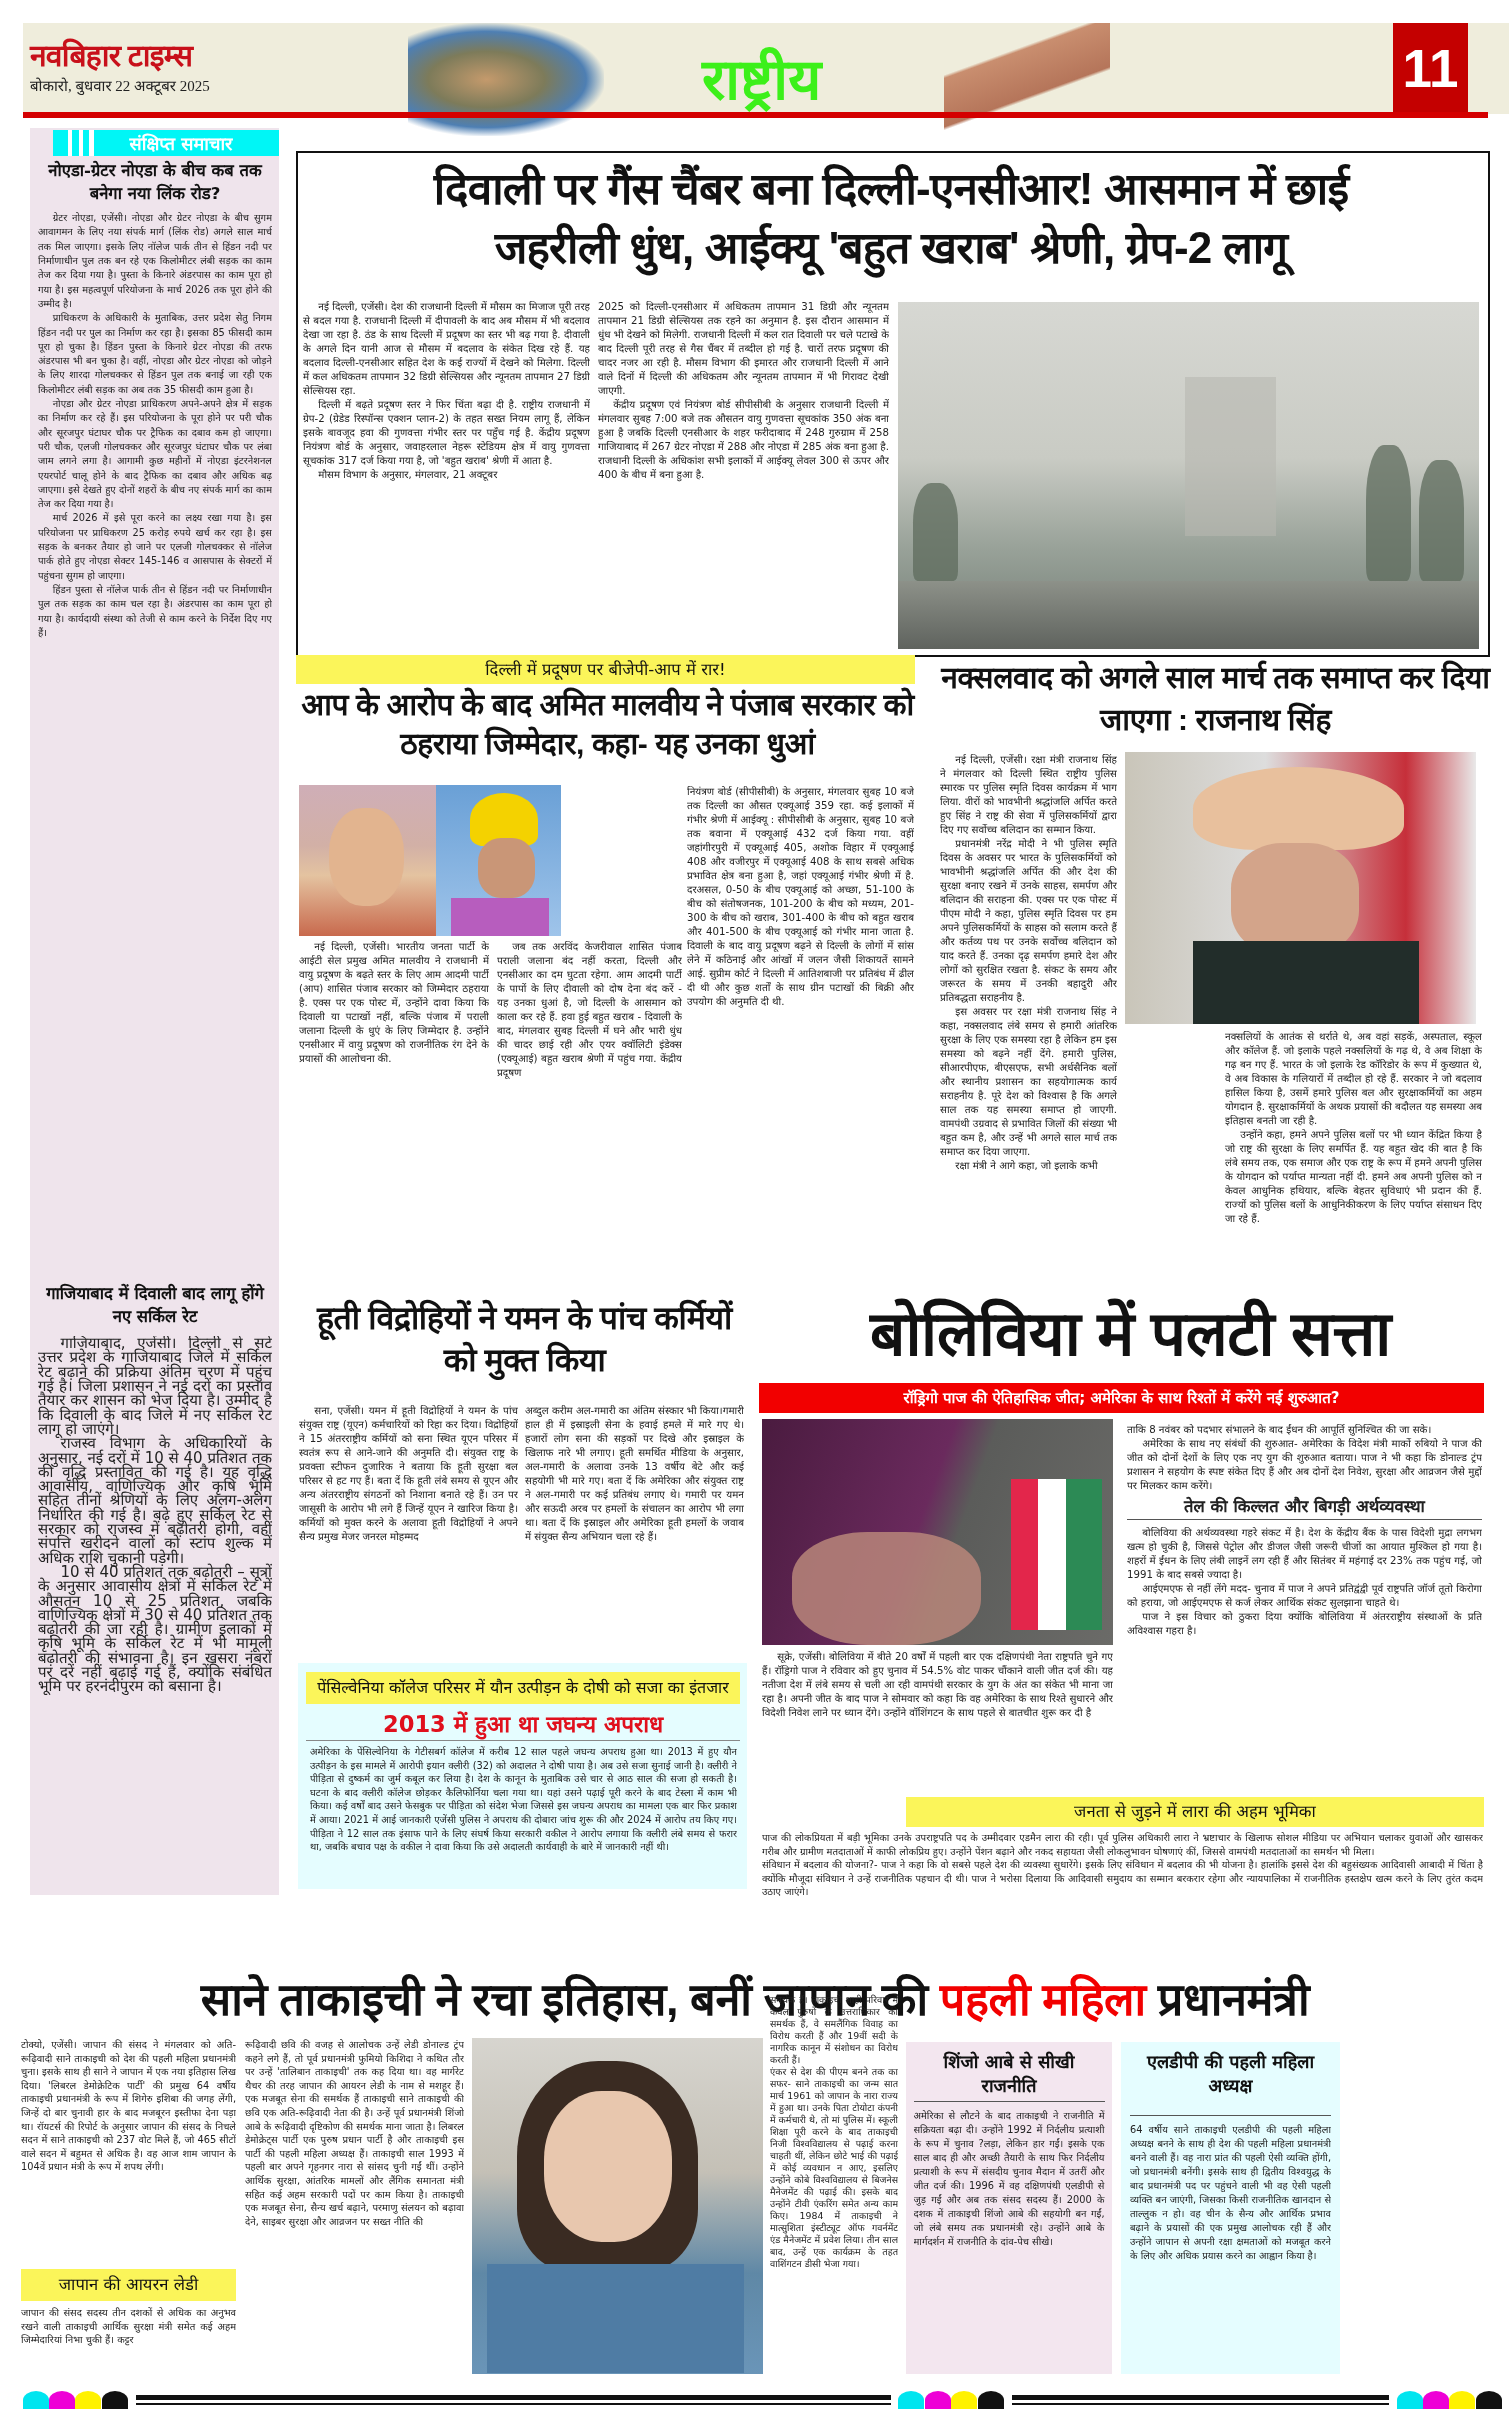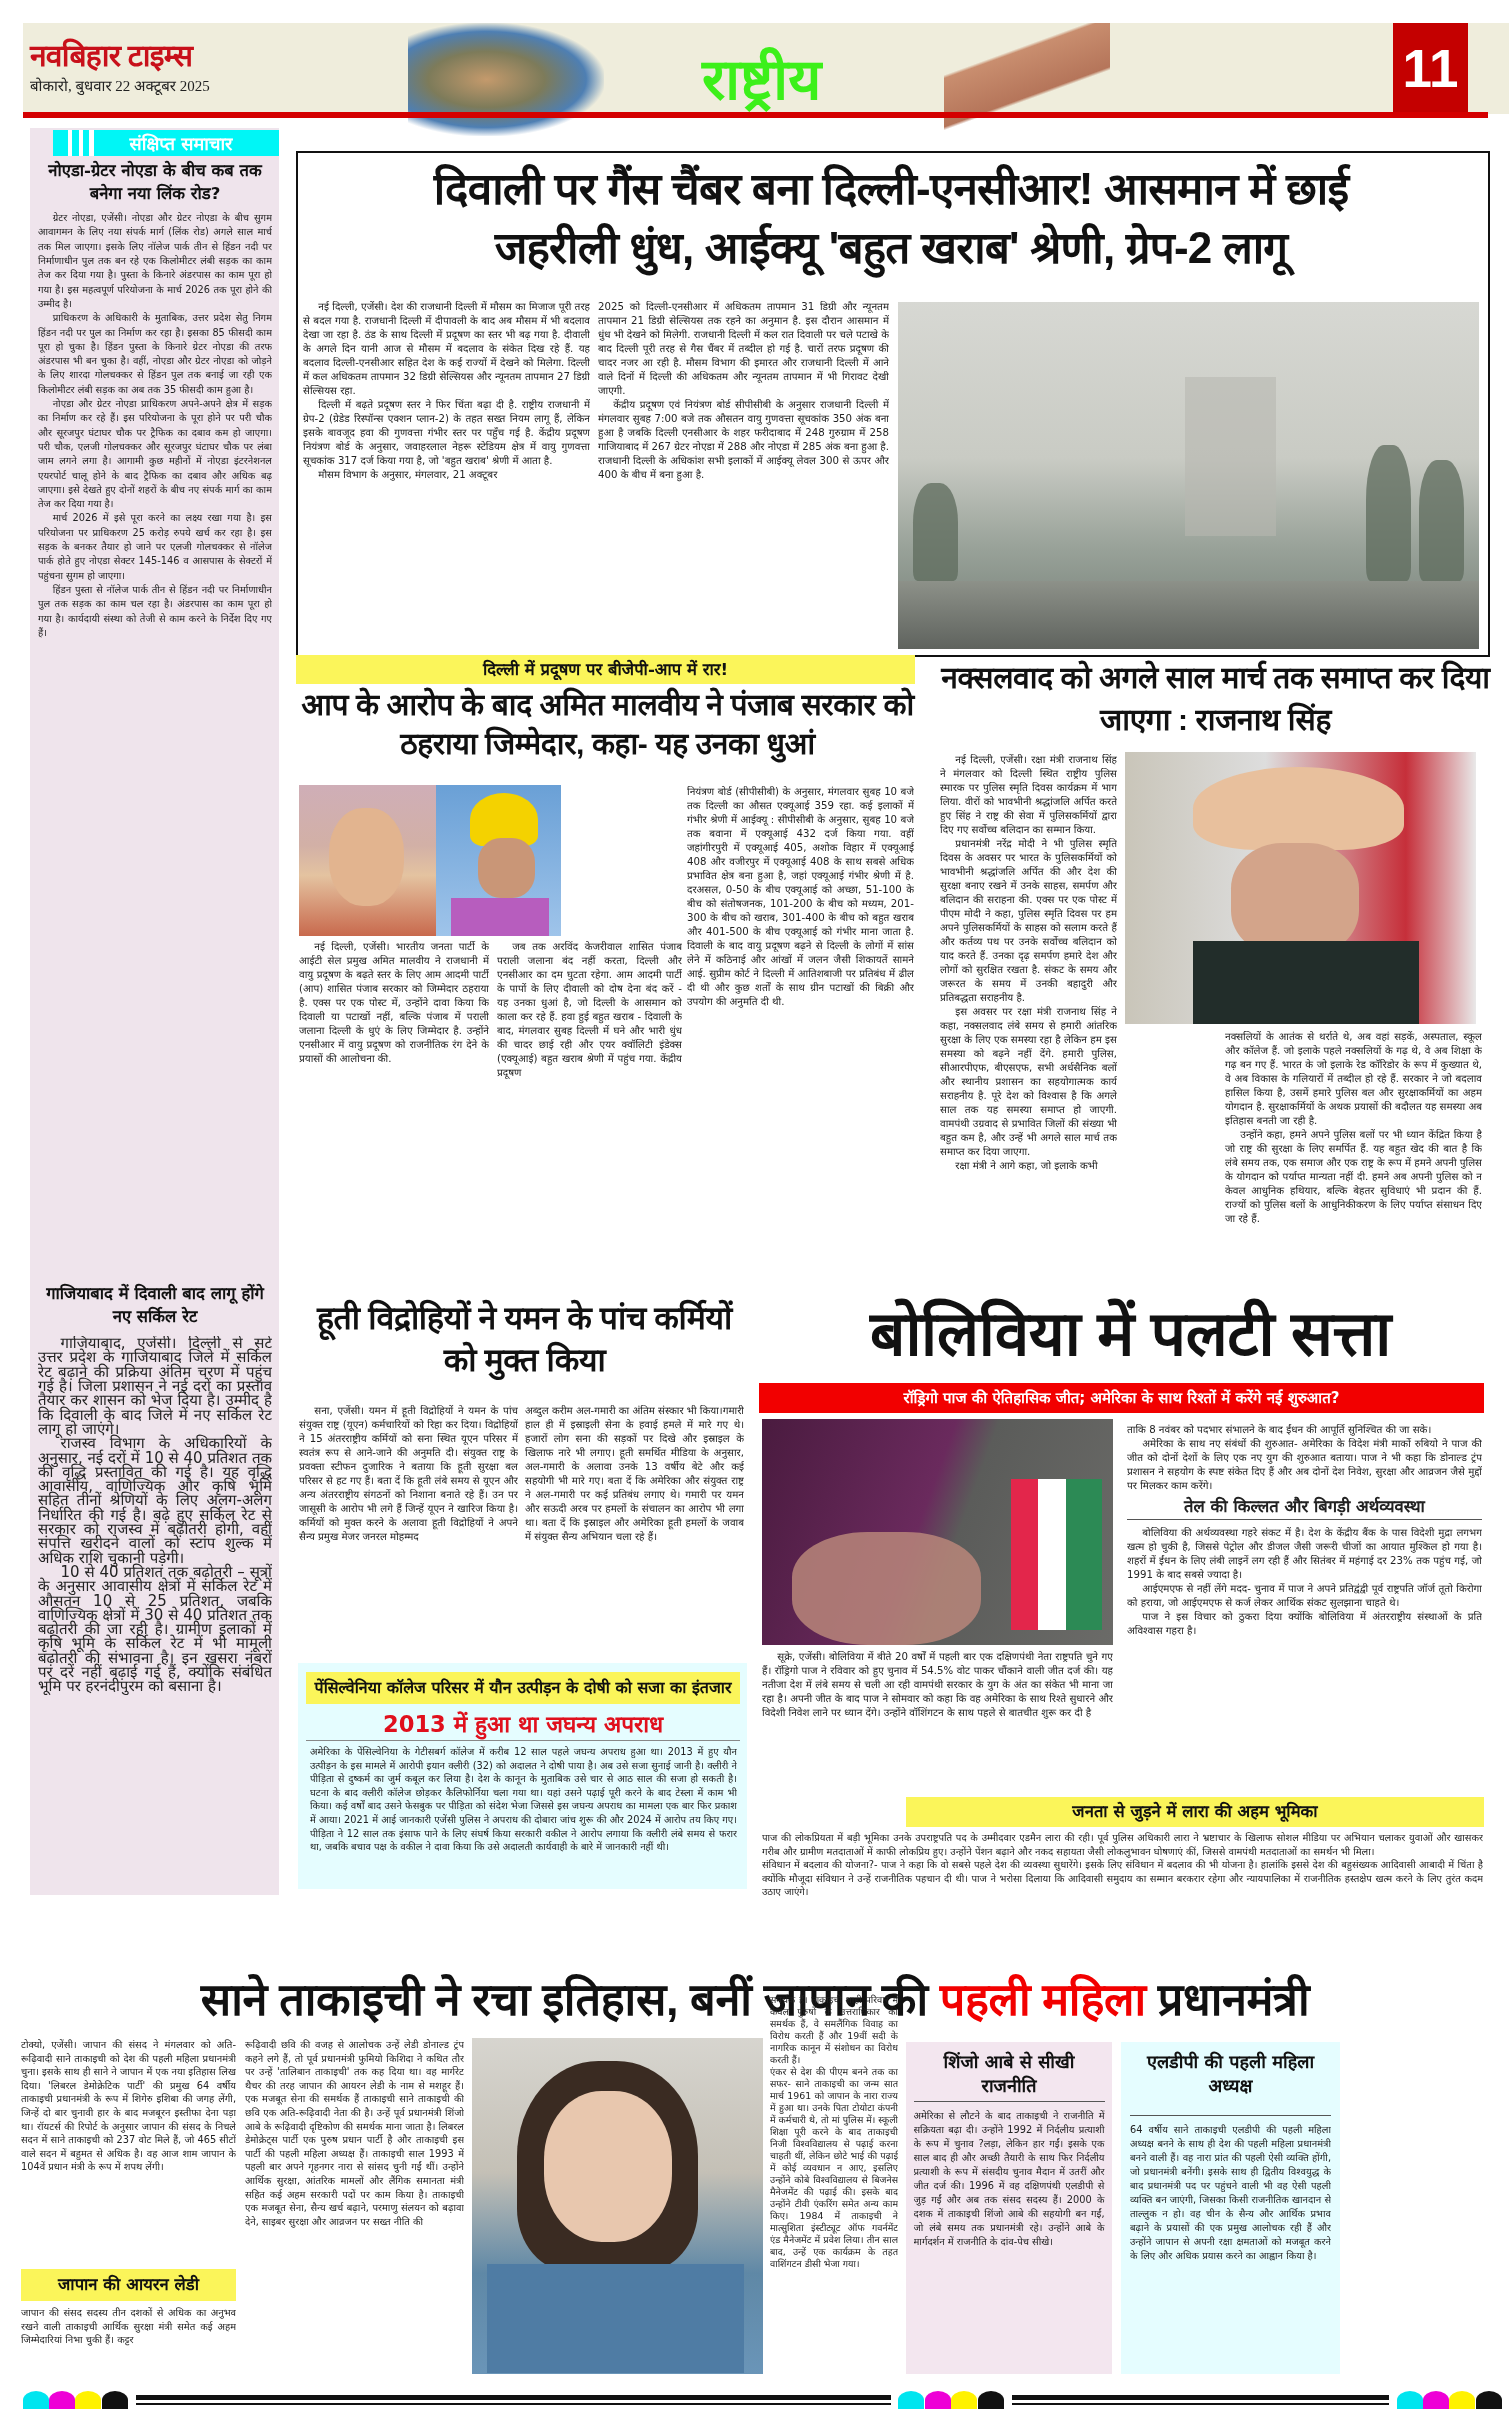--- a/index.html
+++ b/index.html
@@ -20,21 +20,21 @@
 .sb-h{font-weight:bold;text-align:center;font-size:16.6px;line-height:22.6px}
 .body{font-size:10.2px;line-height:14px;text-align:justify;color:#222;overflow:hidden}
 .body p{text-indent:1.5em}
 .body b{font-weight:normal}
 .lead-box{left:296px;top:151px;width:1194px;height:506px;border:2.3px solid #111}
 .lead-title{left:302px;top:159px;width:1178px;text-align:center;font-size:44px;font-weight:bold;line-height:59px;letter-spacing:-0.8px;font-family:"Liberation Sans",sans-serif}
 .smog{left:898px;top:302px;width:581px;height:347px;background:linear-gradient(180deg,#d7d8d3 0%,#c9cbc4 45%,#9aa39a 70%,#6f7a72 100%)}
 .smog .tree{position:absolute;bottom:68px;width:45px;height:98px;background:#5e6b5c;border-radius:40% 40% 10% 10%;opacity:.75}
 .smog .road{position:absolute;left:0;bottom:0;width:100%;height:68px;background:linear-gradient(180deg,#8d9189,#5f635e)}
 .smog .gate{position:absolute;left:287px;top:75px;width:91px;height:159px;background:#b7b8b1;opacity:.6}
-.yellow-strip{background:#fbf55a;font-weight:bold;text-align:center}
+.yellow-strip{background:#fbf55a;font-weight:normal;text-align:center}
 .kicker1{left:296px;top:655px;width:619px;height:29px;font-size:16.6px;line-height:29px}
 .h2{font-weight:bold;text-align:center;font-family:"Liberation Sans",sans-serif;letter-spacing:-0.4px}
 .photo{overflow:hidden}
 .amit{left:299px;top:785px;width:137px;height:151px;background:linear-gradient(180deg,#cfaeb7 0%,#d2b0a6 40%,#e4c3a0 60%,#c8694d 100%)}
 .amit .face{position:absolute;left:30px;top:22.6px;width:75px;height:98px;border-radius:45%;background:#e2b48f}
 .mann{left:436px;top:785px;width:125px;height:151px;background:linear-gradient(180deg,#6aa0d6,#9fc4ea)}
 .mann .turban{position:absolute;left:34px;top:7.5px;width:68px;height:53px;border-radius:50% 50% 20% 20%;background:#f4d200}
 .mann .face{position:absolute;left:42px;top:53px;width:57px;height:60px;border-radius:40%;background:#c99677}
 .mann .vest{position:absolute;left:15px;top:113px;width:98px;height:45px;background:#b75dbe}
 .rajnath{left:1125px;top:752px;width:351px;height:272px;background:linear-gradient(90deg,#c9c5b9 0%,#ddd 40%,#c62f3a 80%,#e9e9e9 100%)}

